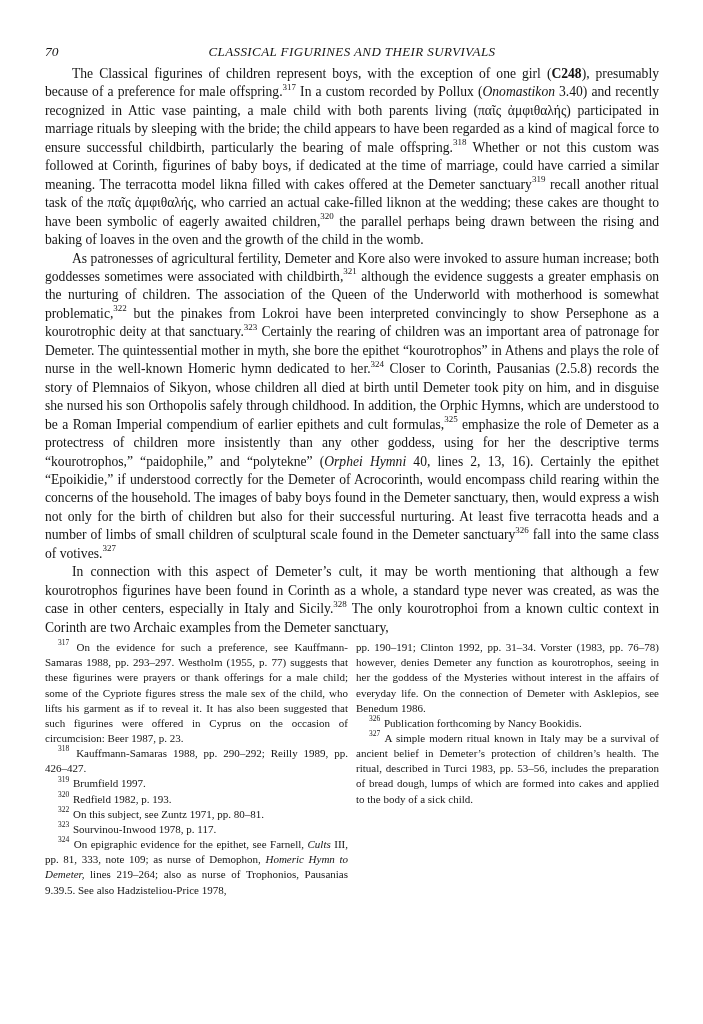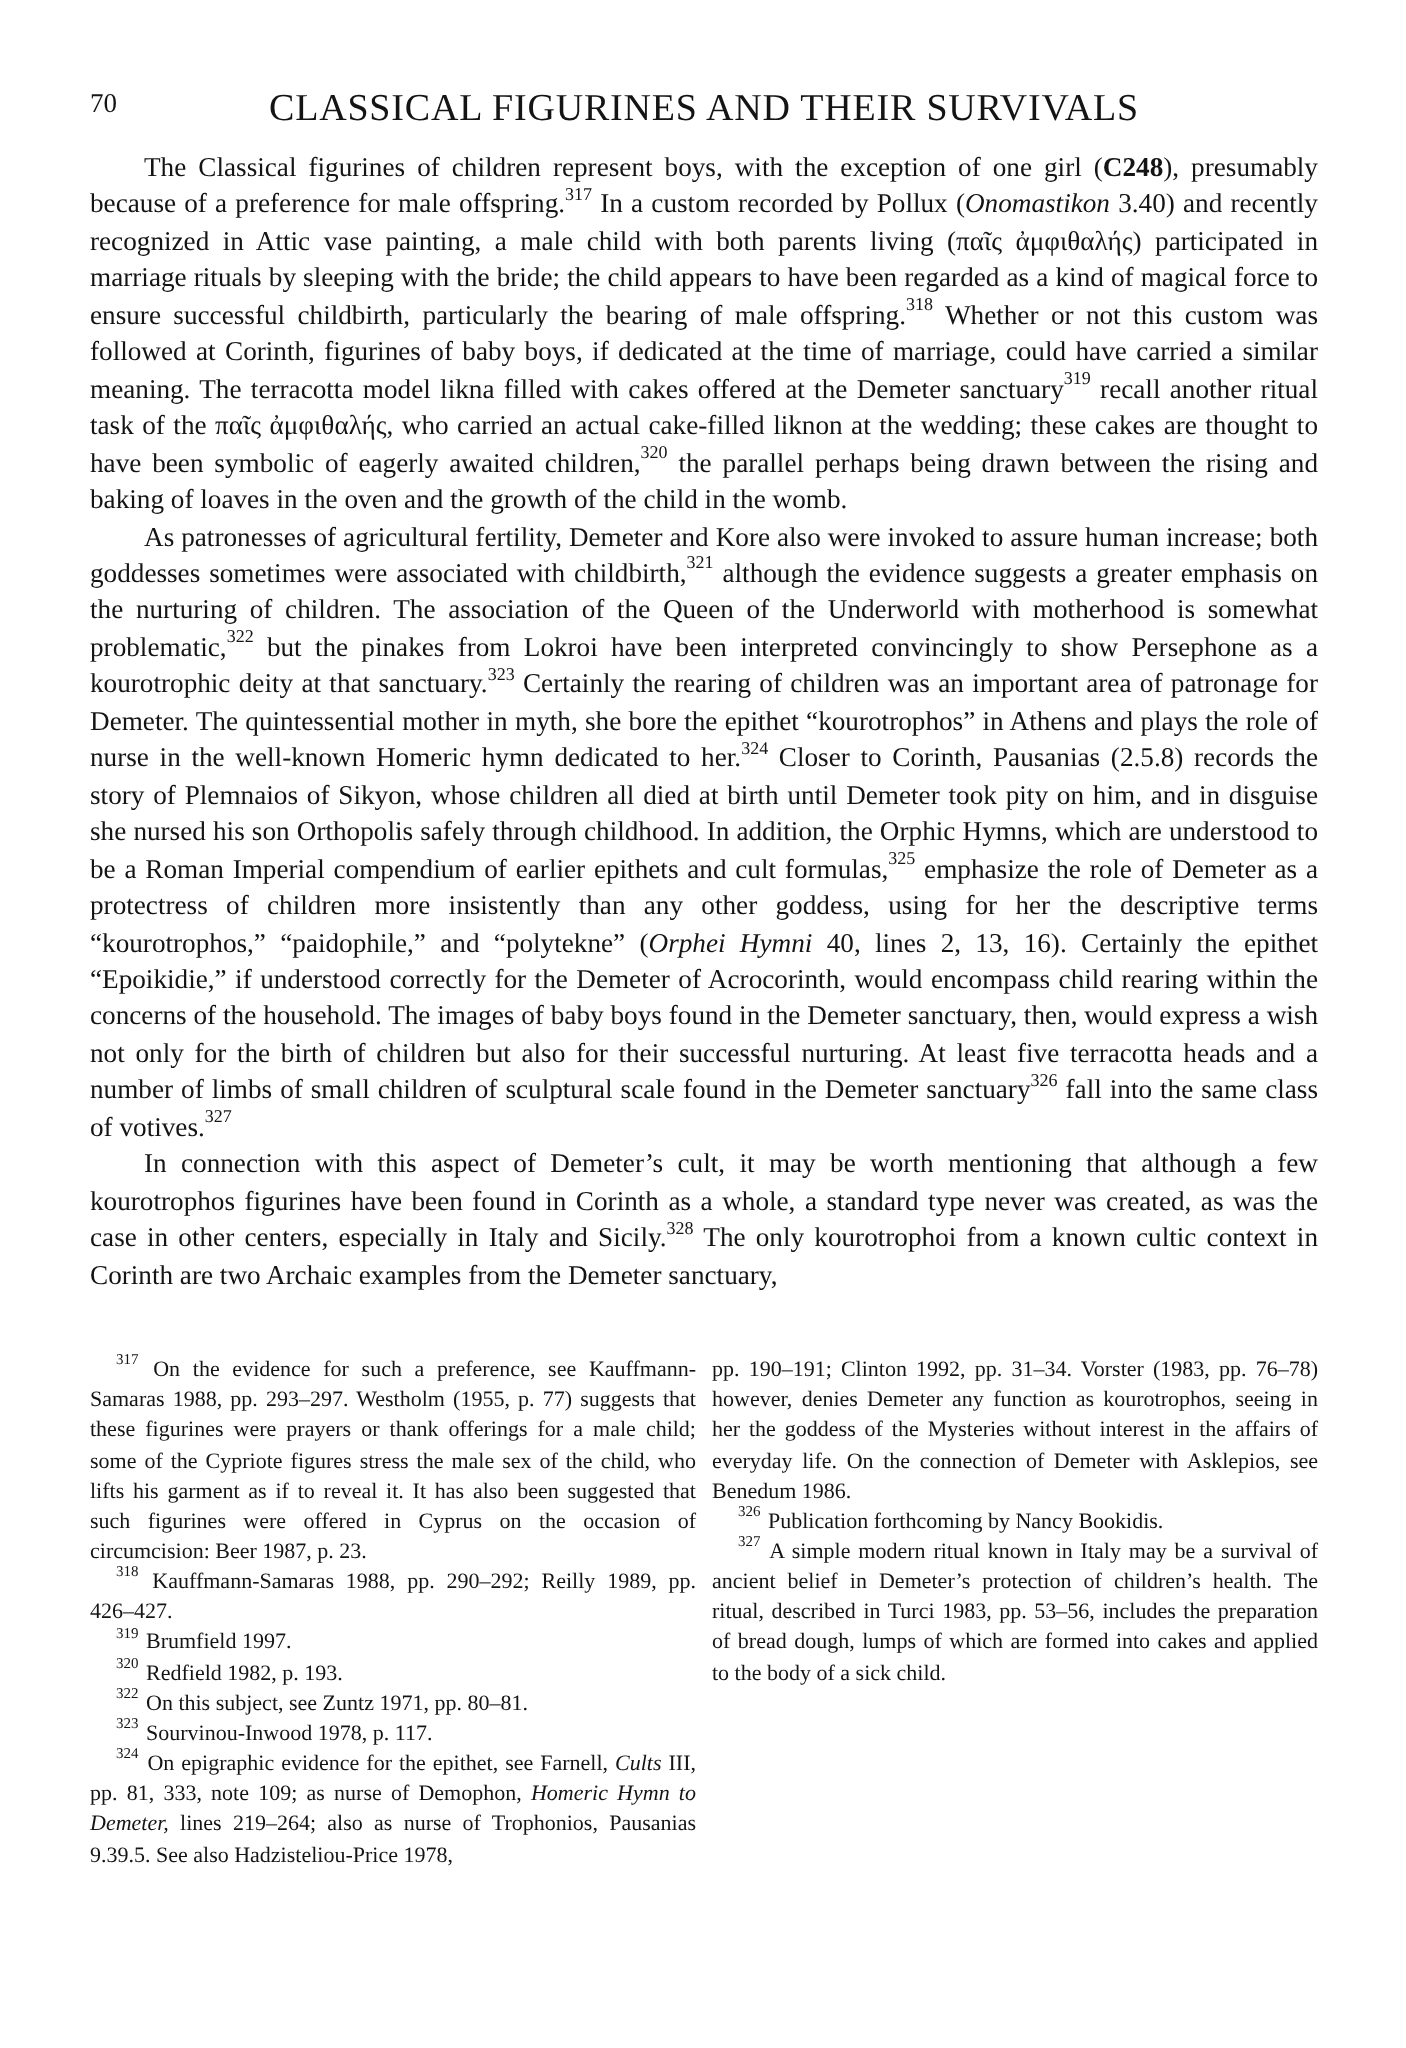--- a/index.html
+++ b/index.html
@@ -17,52 +17,53 @@
   .page {
     box-sizing: border-box;
     width: 703px;
     height: 1024px;
     padding: 44px 44px 20px 45px;
     overflow: hidden;
   }
   .page-header {
     position: relative;
     height: 18px;
-    margin-bottom: 13px;
+    margin-bottom: 3px;
+    font-style: italic;
   }
   .page-num {
     position: absolute;
     left: 0;
     top: 0;
     font-size: 13.5px;
   }
   .running-head {
     text-align: center;
-    font-size: 19px;
+    font-size: 13px;
     letter-spacing: 0.4px;
     white-space: nowrap;
   }
   .main-text p {
     margin: 0;
     font-size: 13.6px;
     line-height: 18.45px;
     text-align: justify;
     text-indent: 27px;
   }
   .main-text sup {
     font-size: 9px;
     line-height: 0;
     position: relative;
     top: -1px;
     vertical-align: super;
   }
   .footnotes {
     display: flex;
     column-gap: 8px;
-    margin-top: 31px;
+    margin-top: 3px;
     justify-content: flex-end;
   }
   .fn-col {
     flex: 1 1 0;
     min-width: 0;
   }
   .fn-col p {
     margin: 0;
     font-size: 11px;
     line-height: 15.15px;

